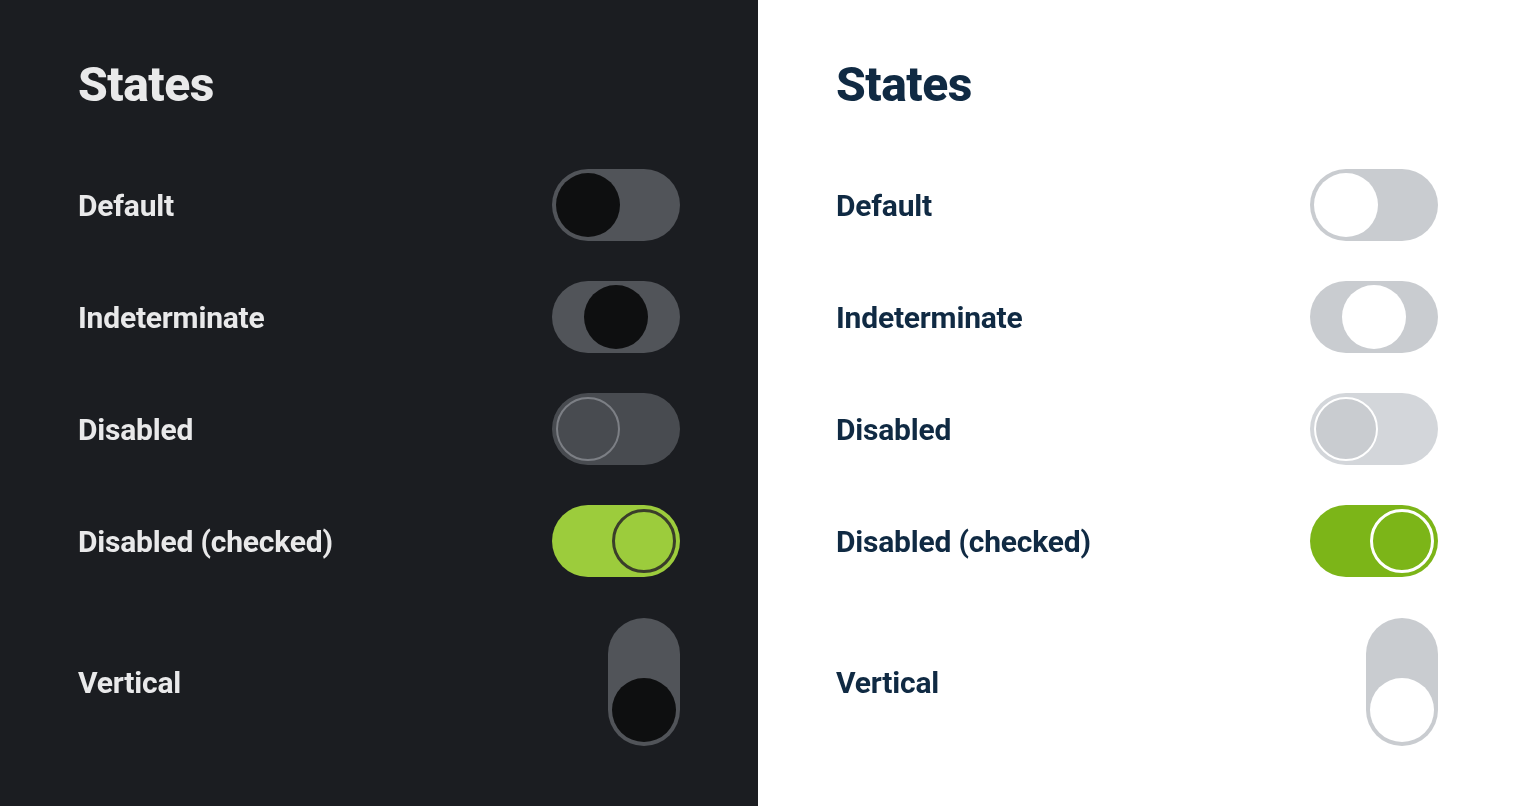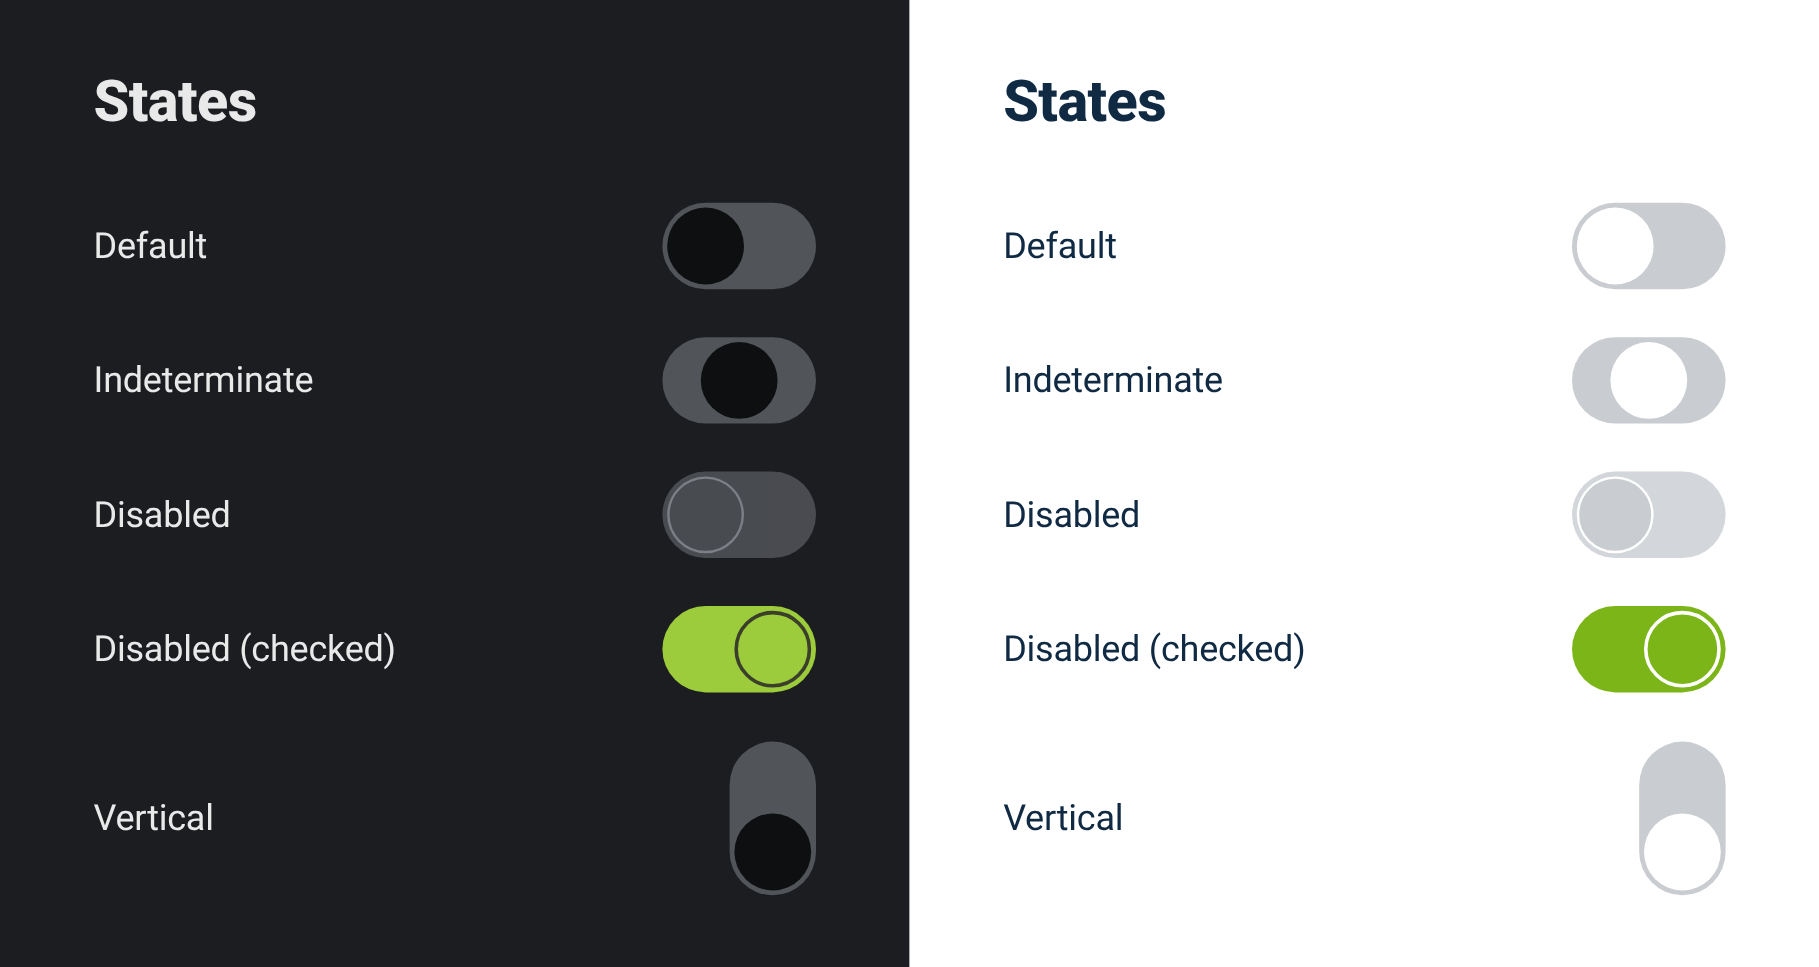--- a/index.html
+++ b/index.html
@@ -31,21 +31,21 @@
   .row {
     display: flex;
     align-items: center;
     justify-content: space-between;
     height: 72px;
     margin-bottom: 40px;
   }
   .row.tall { height: 130px; margin-bottom: 0; text-align: center; }
   .label {
     font-size: 30px;
-    font-weight: 400;
+    font-weight: 700;
     letter-spacing: -0.2px;
   }
 
   
   .toggle {
     position: relative;
     width: 128px;
     height: 72px;
     border-radius: 999px;
     display: block;

